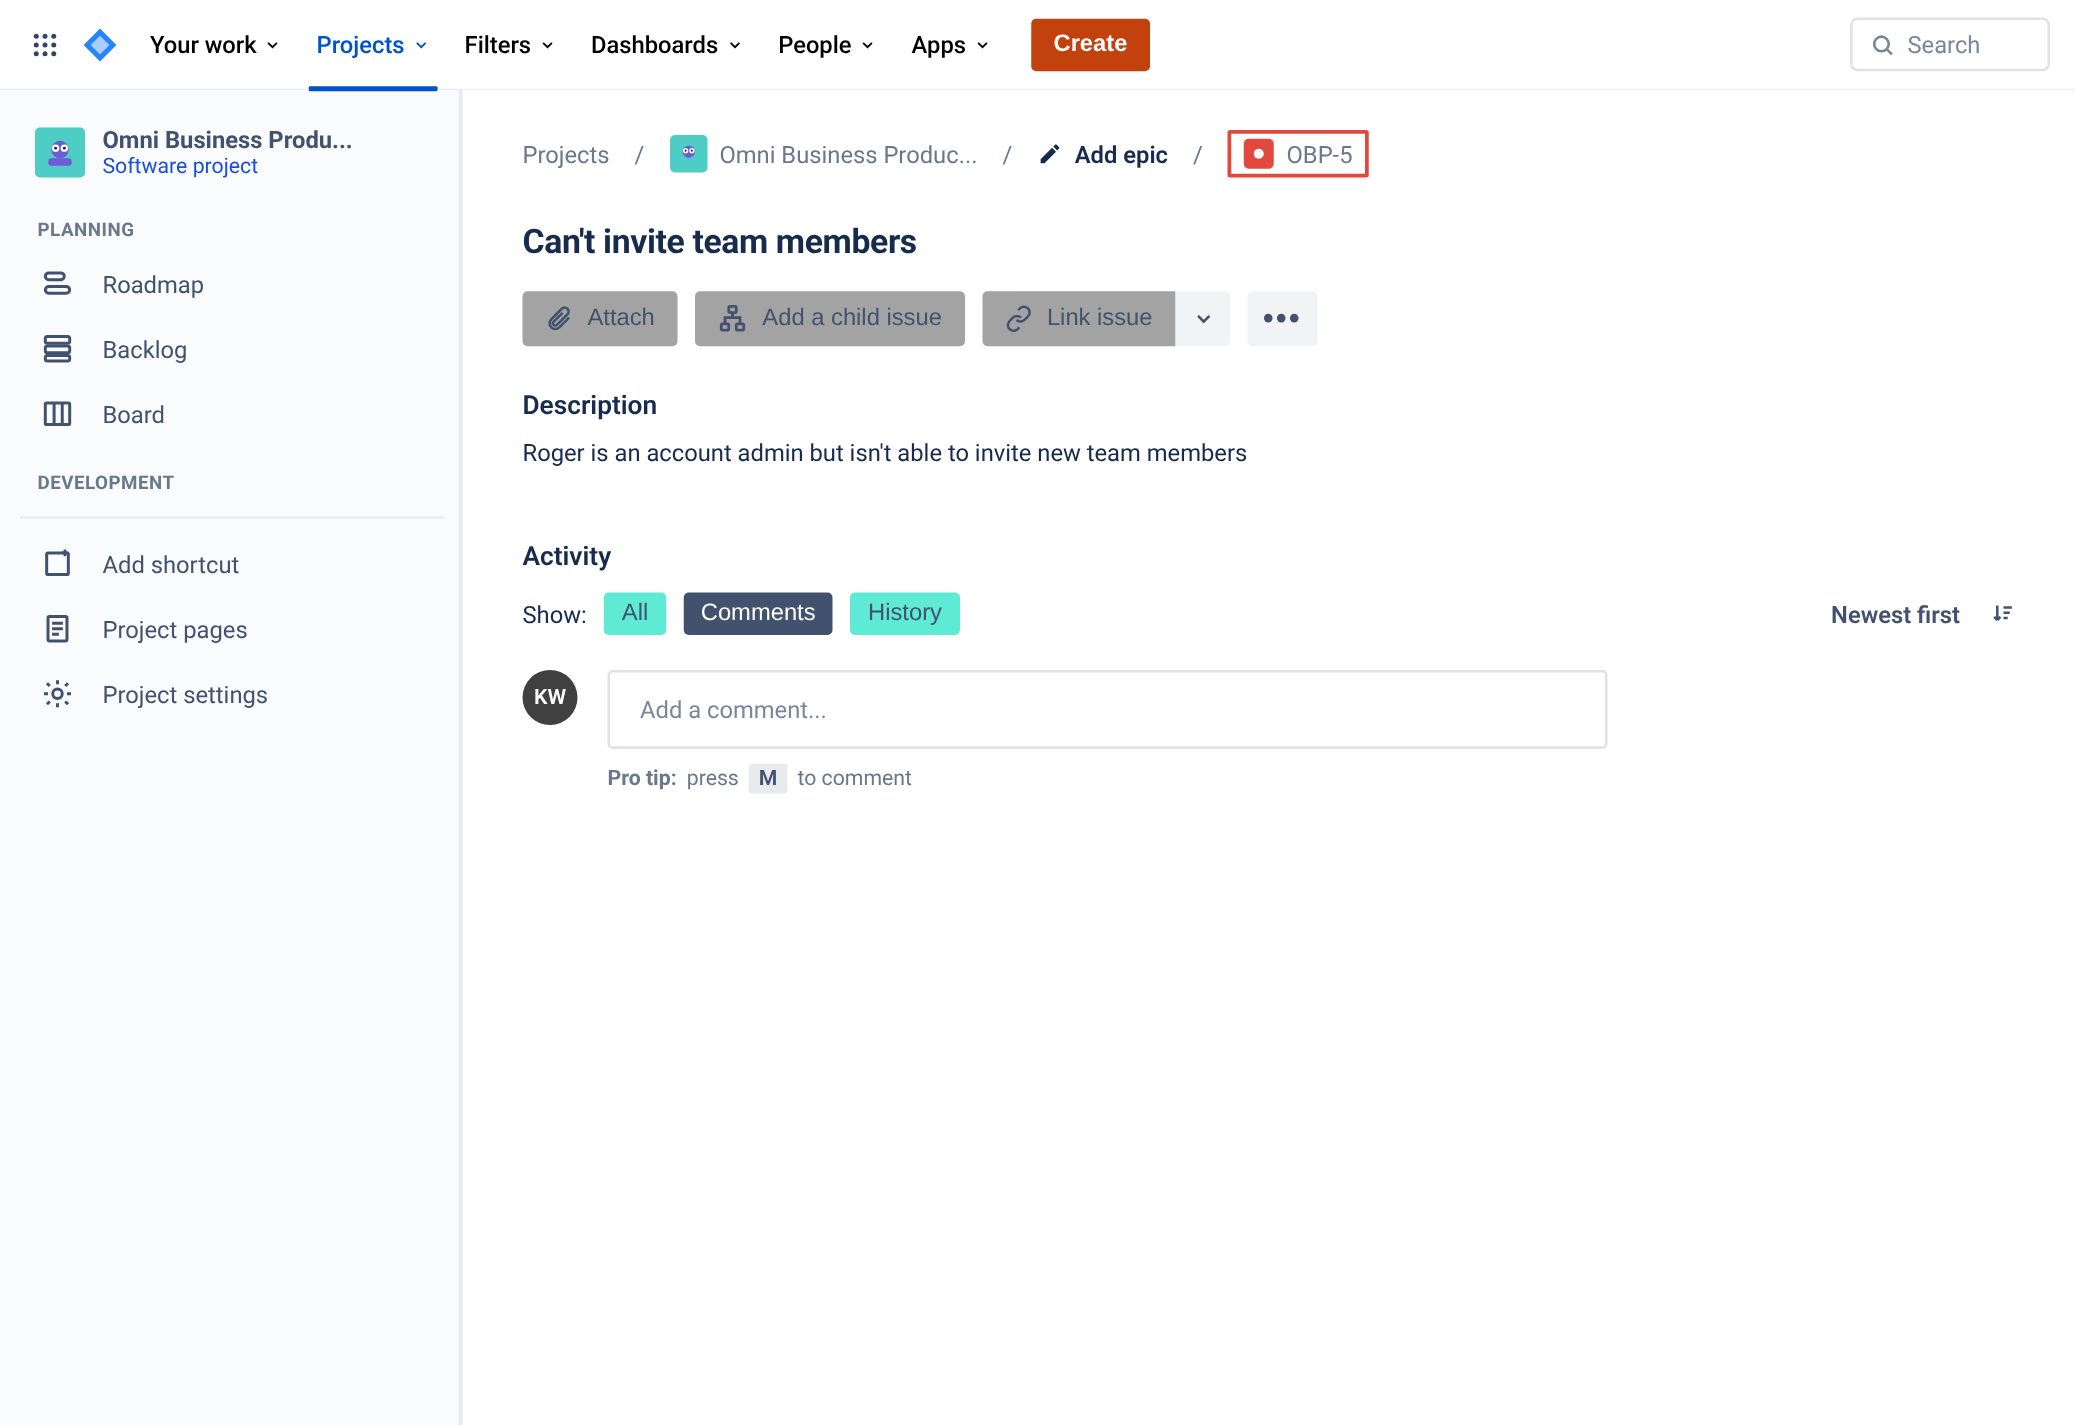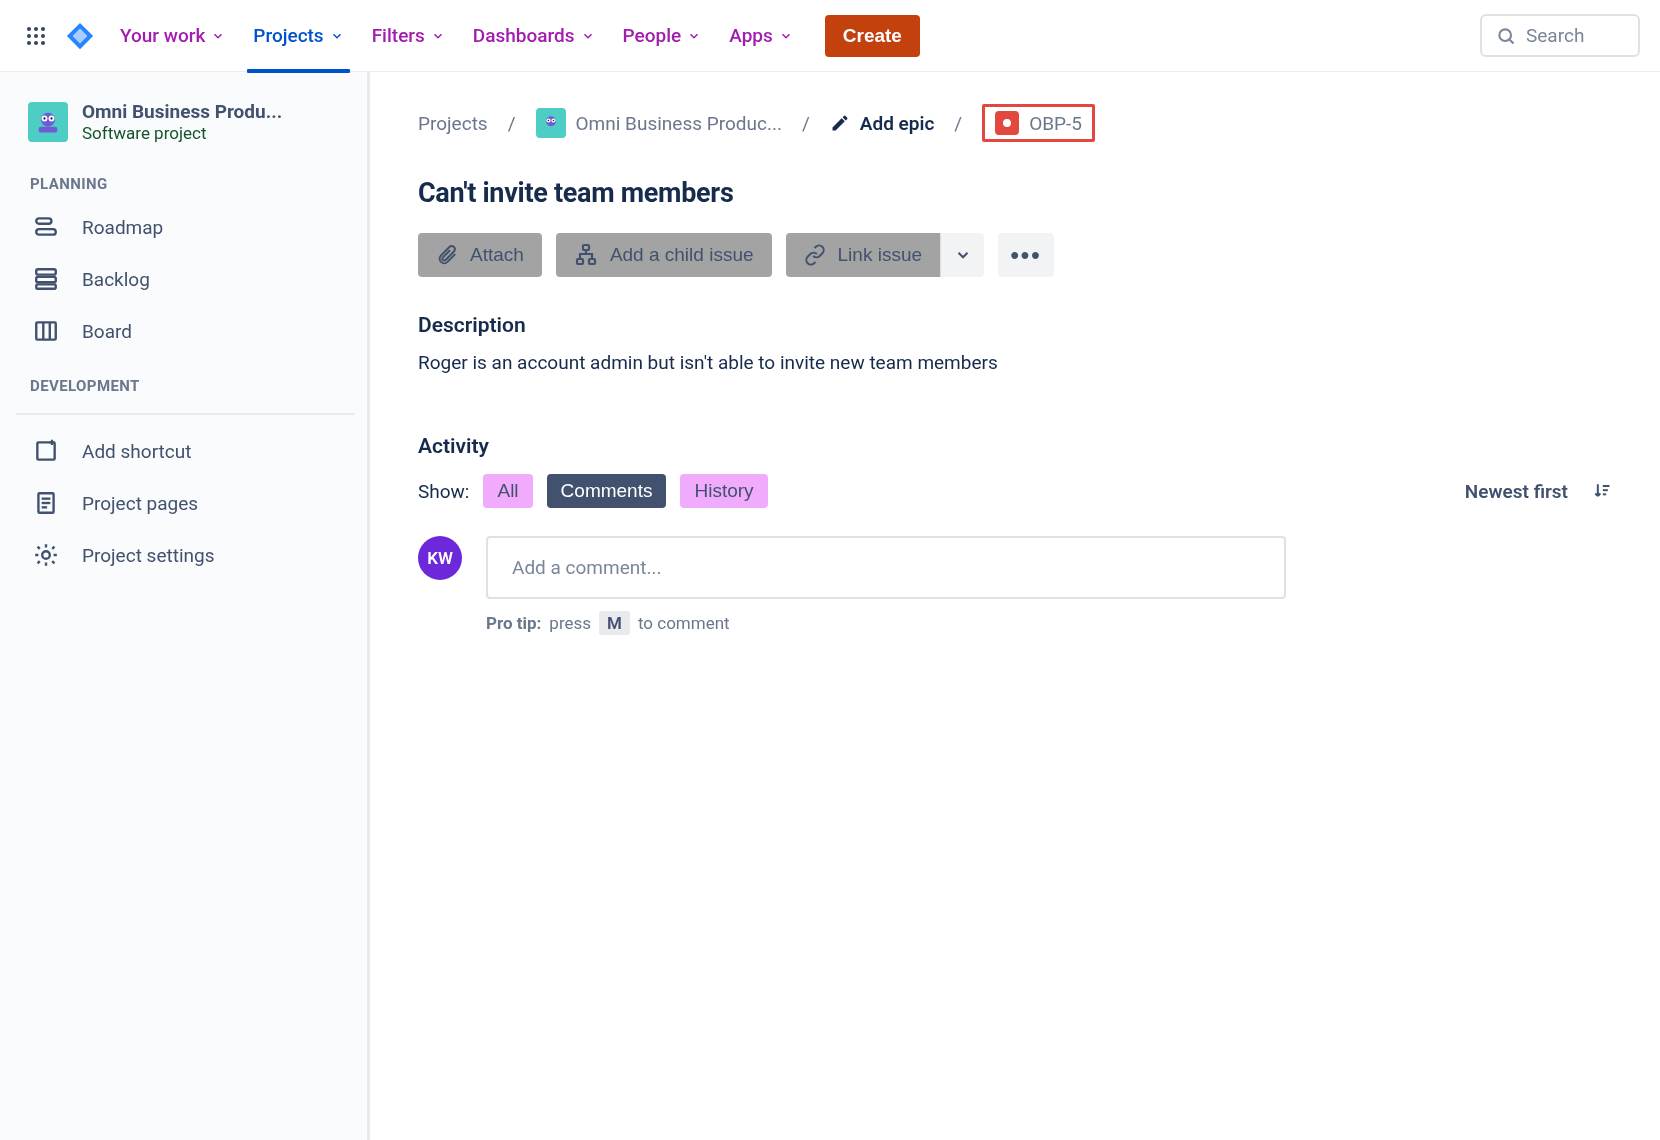--- a/index.html
+++ b/index.html
@@ -2,35 +2,35 @@
 <html><head>
 <meta charset="utf-8">
 <style>
   * { box-sizing: border-box; margin: 0; padding: 0; }
   body { font-family: -apple-system, BlinkMacSystemFont, "Segoe UI", Roboto, Helvetica, Arial, sans-serif; color: #172B4D; background: #fff; font-size: 14px; overflow: hidden; width: 1660px; height: 1140px; }
   
   
   .topnav { height: 72px; display: flex; align-items: center; padding: 0 20px; border-bottom: 1px solid #ebecf0; gap: 4px; }
   .app-switcher { width: 32px; height: 32px; display: flex; align-items: center; justify-content: center; cursor: pointer; color: #344563;}
   .logo { width: 32px; height: 32px; display: flex; align-items: center; justify-content: center; margin: 0 8px; }
-  .nav-item { padding: 8px 12px; font-size: 19px; font-weight: 500; color: #a21caf; display: flex; align-items: center; gap: 6px; cursor: pointer; }
+  .nav-item { padding: 8px 12px; font-size: 19px; font-weight: 500; color: #000000; display: flex; align-items: center; gap: 6px; cursor: pointer; }
   .nav-item.active { color: #0052CC; position: relative; }
   .nav-item.active::after { content:""; position:absolute; bottom:-18px; left:6px; right:6px; height:4px; background:#0052CC; border-radius:1px;}
   .chev { width: 14px; height: 14px; }
   .btn-create { background: #c2410c; color: #fff; font-weight: 600; font-size: 19px; border: none; border-radius: 4px; padding: 10px 18px; margin-left: 16px; cursor: pointer; }
   .spacer { flex: 1; }
   .search-box { display: flex; align-items: center; border: 2px solid #DFE1E6; border-radius: 6px; padding: 8px 14px; gap: 10px; color: #7A869A; width: 160px; font-size: 19px;}
   
   
   .body-layout { display: flex; height: calc(100% - 72px); }
   .sidebar { width: 370px; border-right: 3px solid #e9eaee; background: #FAFBFC; padding: 28px 12px 0 24px; }
   .project-header { display: flex; gap: 14px; align-items: center; margin-bottom: 32px; padding: 0 4px;}
   .project-av { width: 40px; height: 40px; border-radius: 4px; background: #4ecdc4; display:flex; align-items:center; justify-content:center; flex-shrink:0;}
   .project-title { font-size: 19px; font-weight: 700; color: #42526E; white-space: nowrap; overflow: hidden; text-overflow: ellipsis; max-width: 260px;}
-  .project-sub { font-size: 17px; color: #14532d; }
+  .project-sub { font-size: 17px; color: #1d4ed8; }
   .section-label { font-size: 15px; font-weight: 700; color: #6B778C; letter-spacing: 0.4px; margin: 20px 0 8px 6px; }
   .side-item { display: flex; align-items: center; gap: 22px; padding: 12px 8px; font-size: 19px; color: #42526E; border-radius: 4px; cursor: pointer;}
   .side-item .icon-slot { width: 28px; height: 28px; display:flex; align-items:center; justify-content:center; color:#42526E; flex-shrink:0;}
   .side-divider { border:none; border-top: 2px solid #ebecf0; margin: 18px 0 10px -8px;}
   
   
   .main { flex: 1; padding: 32px 48px; overflow: auto; }
   .breadcrumbs { display: flex; align-items: center; gap: 20px; font-size: 19px; color: #6B778C; flex-wrap: wrap;}
   .bc-sep { color: #6B778C; }
   .bc-item { display: flex; align-items: center; gap: 10px; cursor:pointer;}
@@ -44,26 +44,26 @@
   .action-btn { background: #a3a3a3; border:none; border-radius:4px; padding: 10px 18px; font-size: 19px; font-weight:500; color:#42526E; display:flex; align-items:center; gap:12px; cursor:pointer;}
   .split-group { display:flex; }
   .split-group .action-btn:first-child { border-top-right-radius:0; border-bottom-right-radius:0;}
   .split-group .split-r { background:#f2f3f5; border:none; border-radius:0 4px 4px 0; width:44px; display:flex;align-items:center;justify-content:center; cursor:pointer; border-left: 1px solid rgba(9,30,66,0.1);}
   .more-btn { background:#f2f3f5; border:none; border-radius:4px; width:56px; display:flex;align-items:center;justify-content:center; cursor:pointer; font-size:24px; letter-spacing:2px; color:#42526E; font-weight:900;}
   
   .section-h { font-size: 21px; font-weight: 600; margin-top: 36px; }
   .desc-text { font-size: 19px; color: #172B4D; margin-top: 14px; }
   
   .show-row { display:flex; align-items:center; gap: 14px; margin-top: 16px; font-size: 19px;}
-  .tab-pill { background:#f0abfc; border:none; border-radius:4px; padding: 6px 14px; font-size:19px; color:#42526E; cursor:pointer;}
+  .tab-pill { background:#5eead4; border:none; border-radius:4px; padding: 6px 14px; font-size:19px; color:#42526E; cursor:pointer;}
   .tab-pill.active { background:#42526E; color:#fff;}
   .sort-link { display:flex; align-items:center; gap:24px; color:#42526E; font-weight:600; cursor:pointer;}
   
   .comment-row { display:flex; gap: 24px; margin-top: 28px; align-items:flex-start;}
-  .avatar-circle { width:44px; height:44px; border-radius:50%; background:#6d28d9; color:#fff; display:flex;align-items:center;justify-content:center; font-weight:600; font-size:17px; flex-shrink:0;}
+  .avatar-circle { width:44px; height:44px; border-radius:50%; background:#404040; color:#fff; display:flex;align-items:center;justify-content:center; font-weight:600; font-size:17px; flex-shrink:0;}
   .comment-input-wrap { flex:1; max-width: 800px;}
   .comment-input { width:100%; border: 2px solid #DFE1E6; border-radius: 4px; padding: 18px 24px; font-size: 19px; color:#7A869A; }
   .pro-tip { margin-top: 12px; font-size: 17px; color:#6B778C; display:flex; gap:8px; align-items:center;}
   .pro-tip strong { color:#6B778C; font-weight:700;}
   .key-hint { background:#e9eaee; border-radius:3px; padding: 2px 8px; font-weight:600; color:#42526E;}
   
   svg { display:block; }
 </style>
 </head>
 <body>

